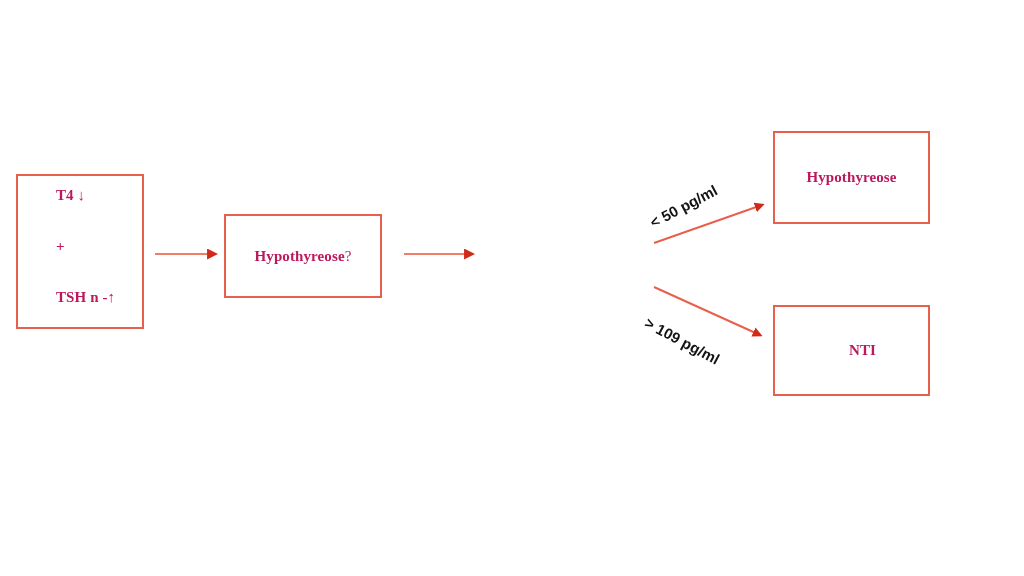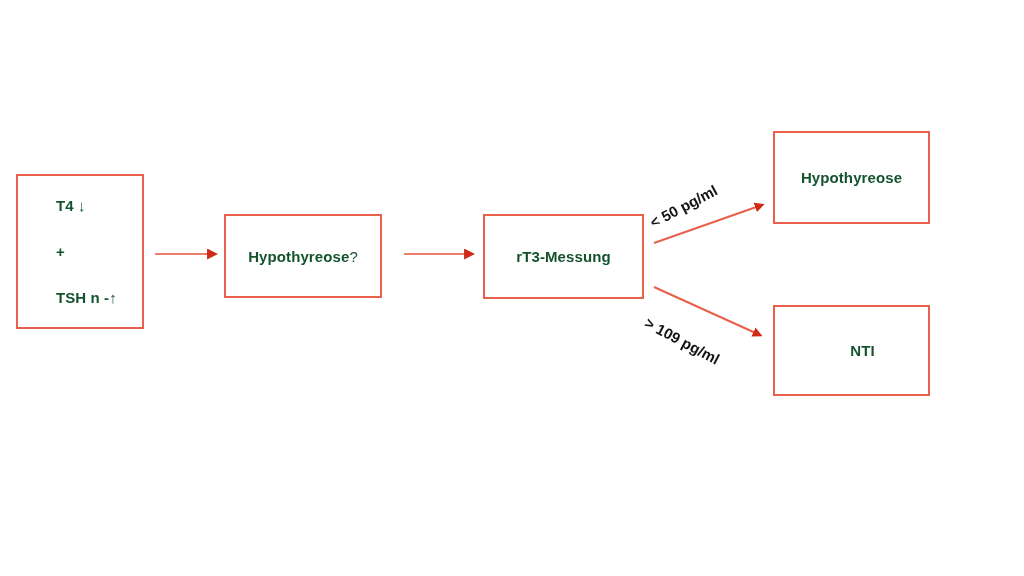--- a/index.html
+++ b/index.html
@@ -20,32 +20,33 @@
   }
   .node {
     position: absolute;
     box-sizing: border-box;
     border: 2px solid #e8604c;
     background: #ffffff;
     display: flex;
     align-items: center;
     justify-content: center;
     text-align: center;
-    color: #14532d;
+    color: #be185d;
     font-weight: bold;
     font-size: 15px;
     letter-spacing: 0.1px;
+    font-family: Liberation Serif, serif;
   }
   
   #node-initial {
     left: 16px;  top: 174px;  width: 128px; height: 155px;
     flex-direction: column;
     justify-content: space-between;
     align-items: flex-start;
-    padding: 22px 0 22px 38px;
+    padding: 12px 0 22px 38px;
   }
   #node-initial .line {
     line-height: 1;
     white-space: nowrap;
   }
   #node-suspect {
     left: 224px; top: 214px; width: 158px; height: 84px;
   }
   #node-rt3 {
     left: 483px; top: 214px; width: 161px; height: 85px;
@@ -115,23 +116,20 @@
     <div class="line">T4 ↓</div>
     <div class="line">+</div>
     <div class="line">TSH n -↑</div>
   </div>
 
   <div class="node" id="node-suspect">
     <span>Hypothyreose</span>
       <span class="q-mark">?</span>
   </div>
 
-  <div class="node" id="node-rt3">
-    <span>rT3-Messung</span>
-  </div>
 
   <div class="node" id="node-hypo">
     <span>Hypothyreose</span>
   </div>
 
   <div class="node" id="node-nti">
     <span>NTI</span>
   </div>
 
   <div class="edge-label" id="label-low">&lt; 50 pg/ml</div>

